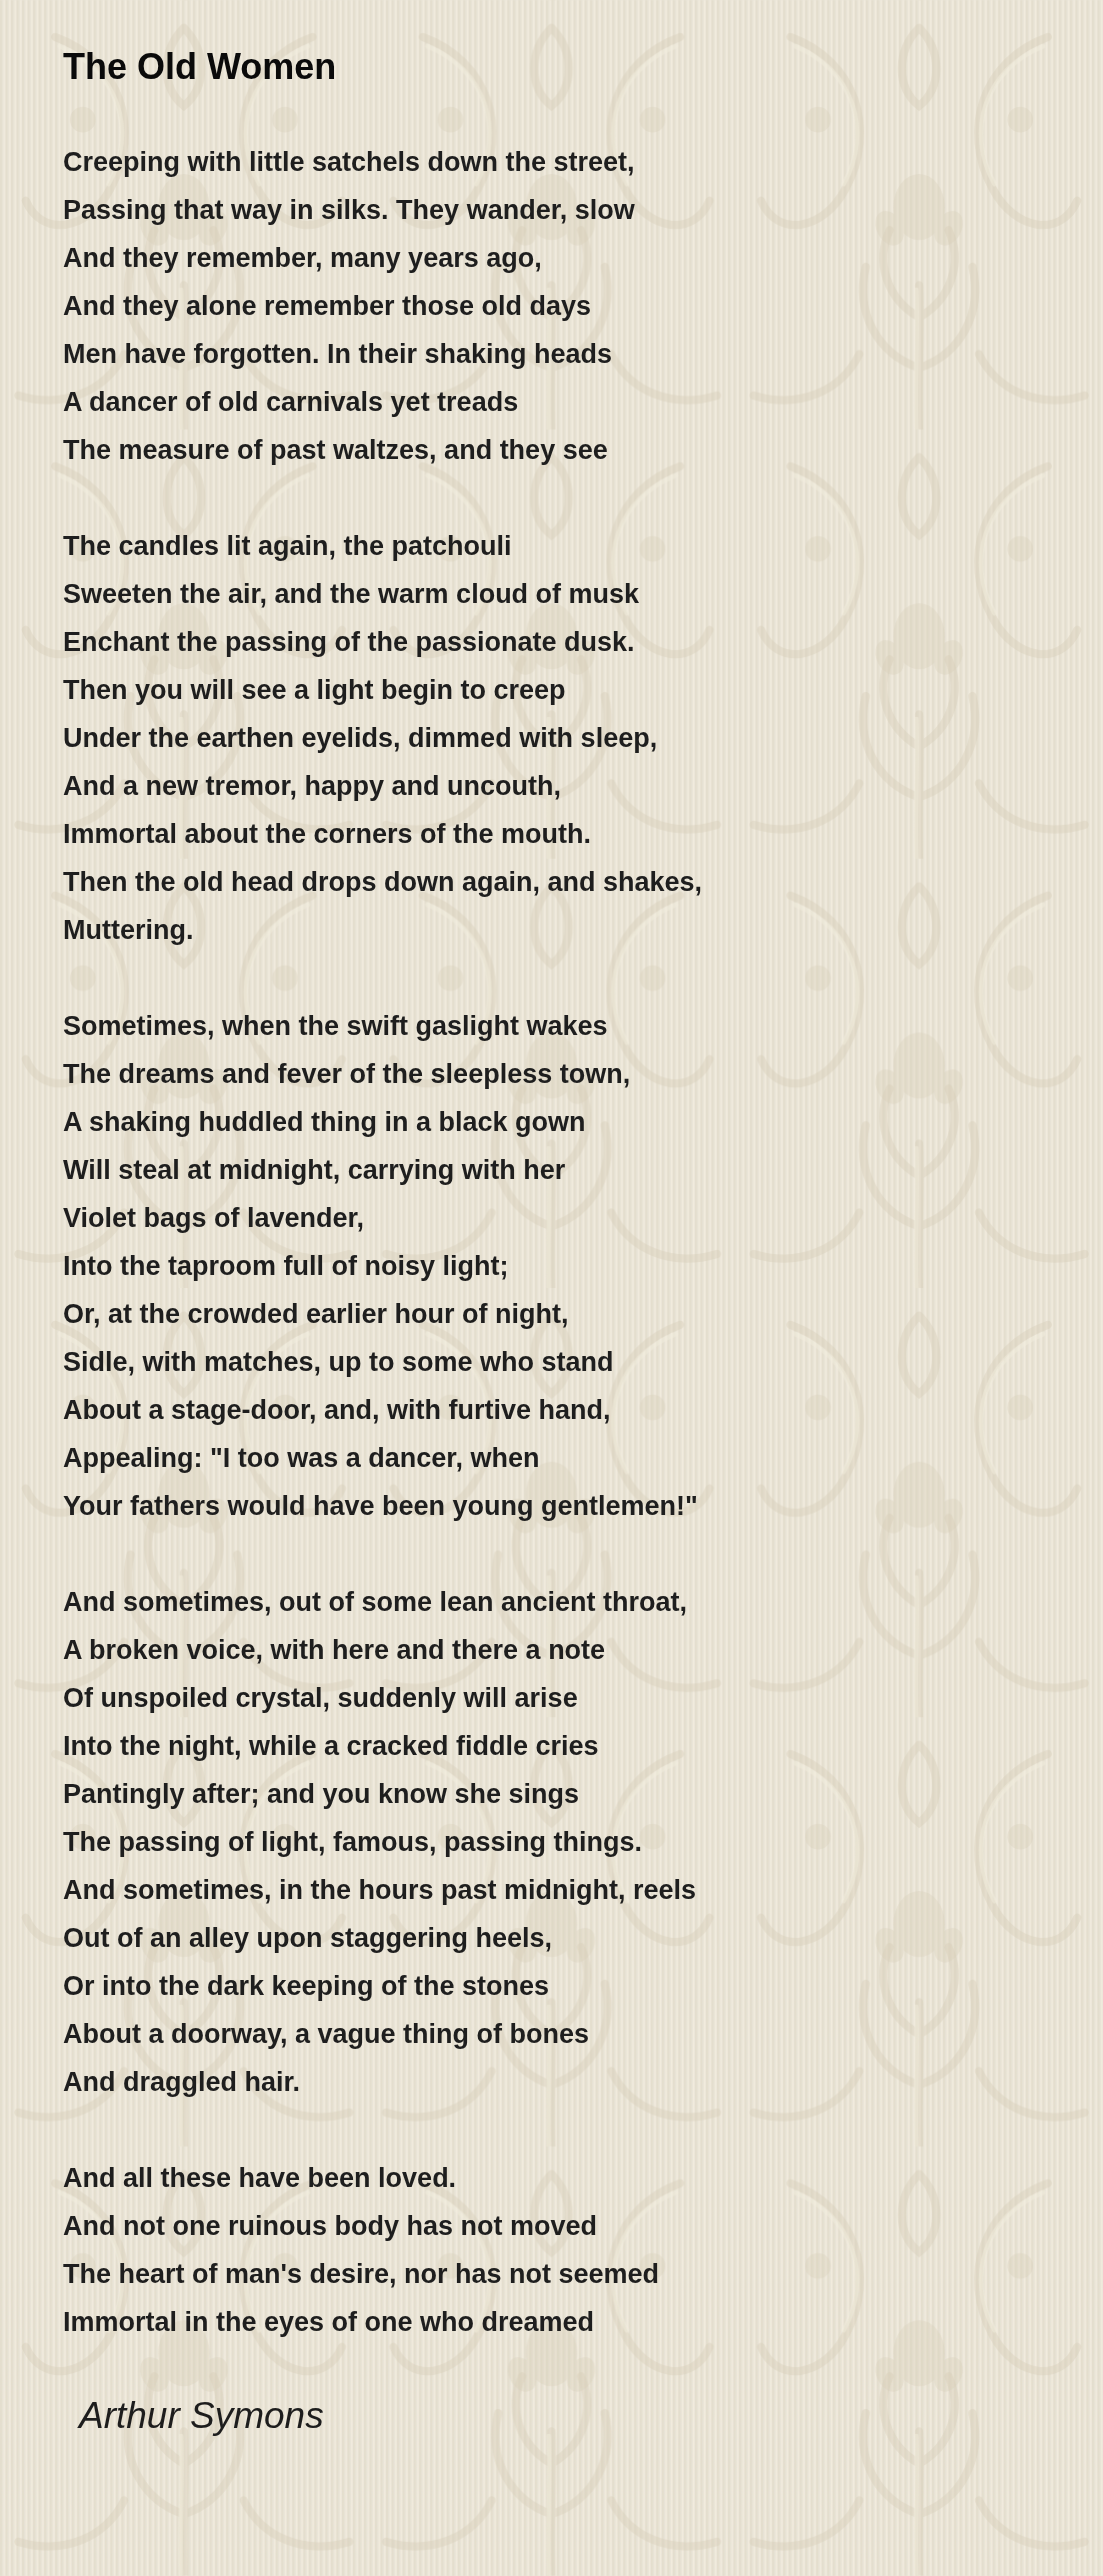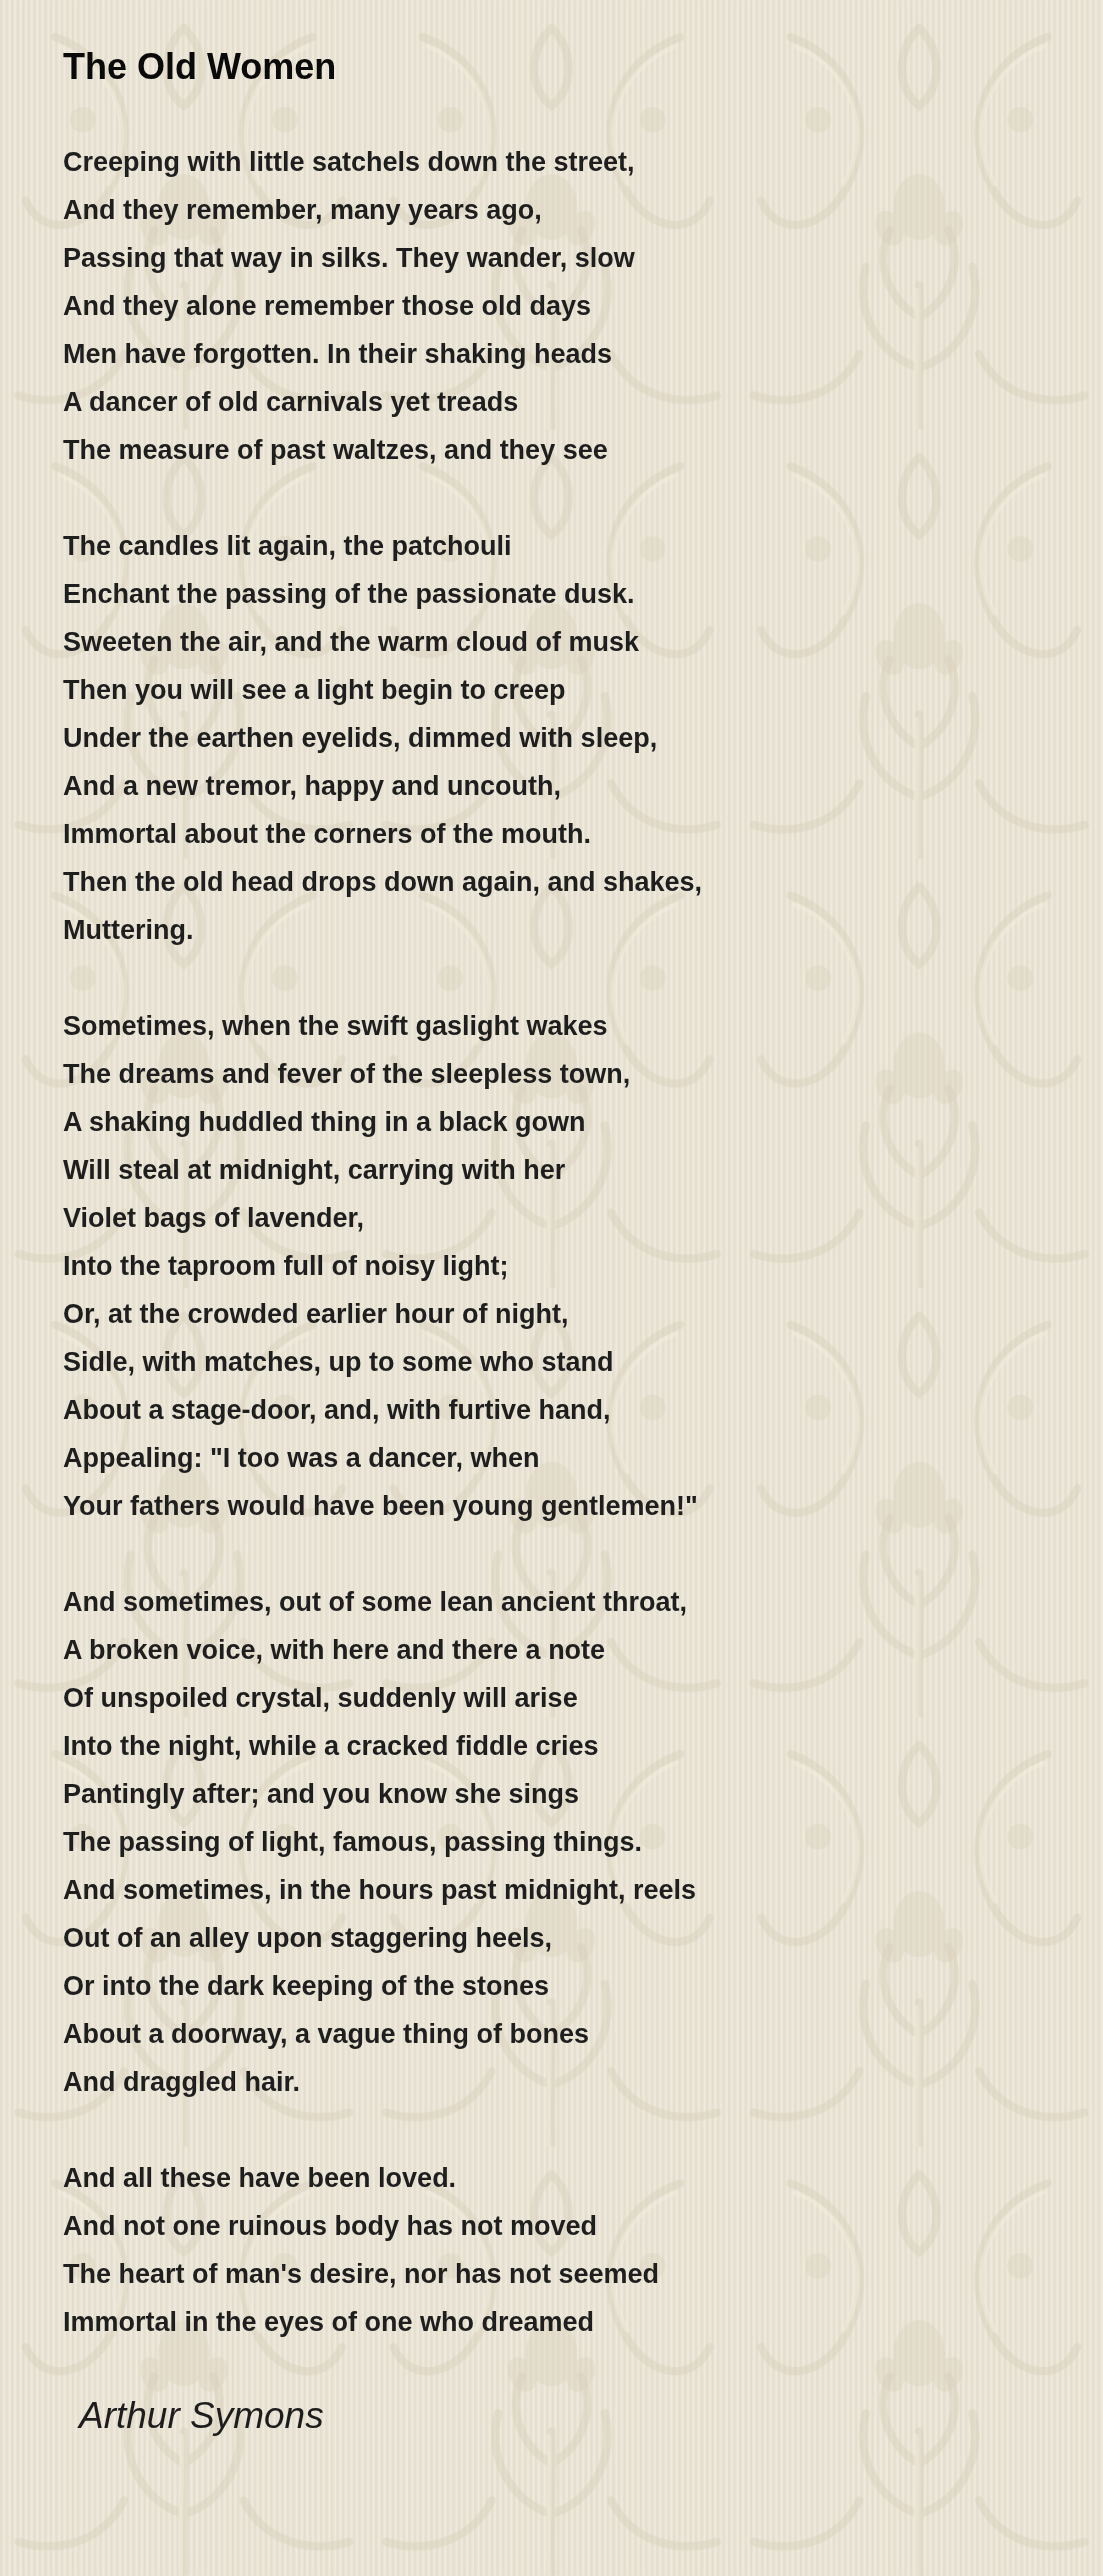--- a/index.html
+++ b/index.html
@@ -101,31 +101,31 @@
   </defs>
   <rect width="1200" height="2802" fill="url(#stripes)"></rect>
   <rect width="1200" height="2802" fill="url(#damask)"></rect>
 </svg>
 
 <div class="content">
   <h1 class="poem-title">The Old Women</h1>
   <div class="poem-body">
       <p class="stanza">
         <span class="poem-line">Creeping with little satchels down the street,</span>
+        <span class="poem-line">Passing that way in silks. They wander, slow</span>
         <span class="poem-line">And they remember, many years ago,</span>
-        <span class="poem-line">Passing that way in silks. They wander, slow</span>
         <span class="poem-line">And they alone remember those old days</span>
         <span class="poem-line">Men have forgotten. In their shaking heads</span>
         <span class="poem-line">A dancer of old carnivals yet treads</span>
         <span class="poem-line">The measure of past waltzes, and they see</span>
       </p>
       <p class="stanza">
         <span class="poem-line">The candles lit again, the patchouli</span>
+        <span class="poem-line">Sweeten the air, and the warm cloud of musk</span>
         <span class="poem-line">Enchant the passing of the passionate dusk.</span>
-        <span class="poem-line">Sweeten the air, and the warm cloud of musk</span>
         <span class="poem-line">Then you will see a light begin to creep</span>
         <span class="poem-line">Under the earthen eyelids, dimmed with sleep,</span>
         <span class="poem-line">And a new tremor, happy and uncouth,</span>
         <span class="poem-line">Immortal about the corners of the mouth.</span>
         <span class="poem-line">Then the old head drops down again, and shakes,</span>
         <span class="poem-line">Muttering.</span>
       </p>
       <p class="stanza">
         <span class="poem-line">Sometimes, when the swift gaslight wakes</span>
         <span class="poem-line">The dreams and fever of the sleepless town,</span>

